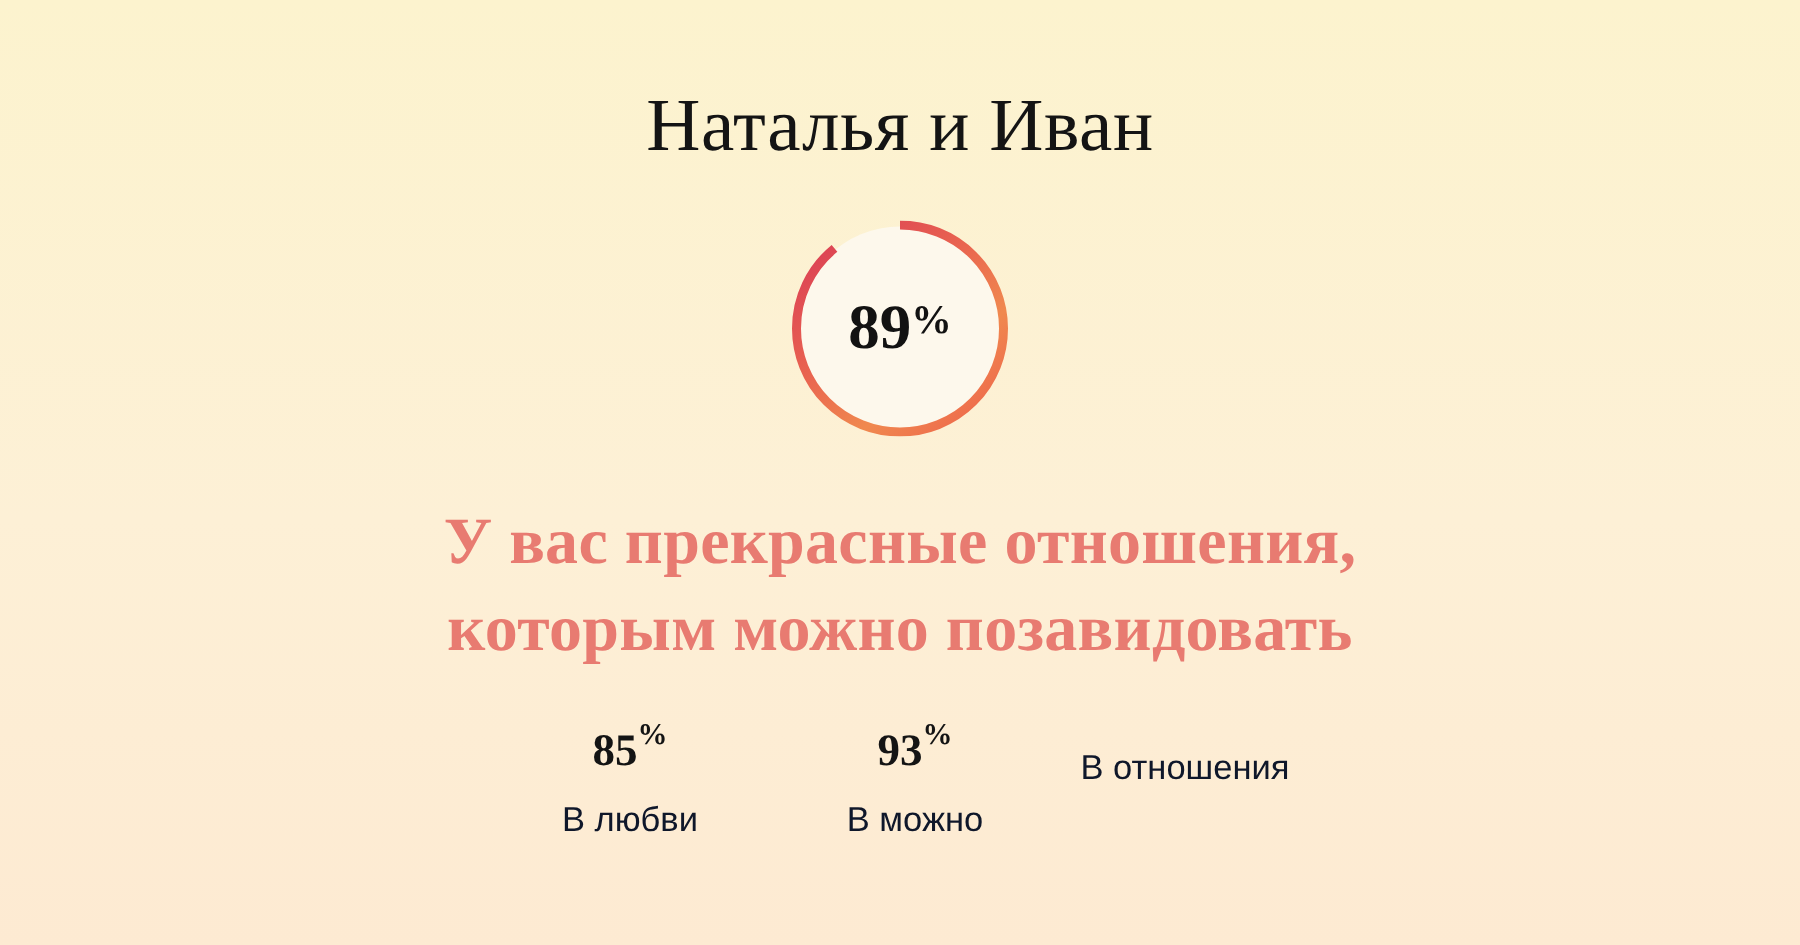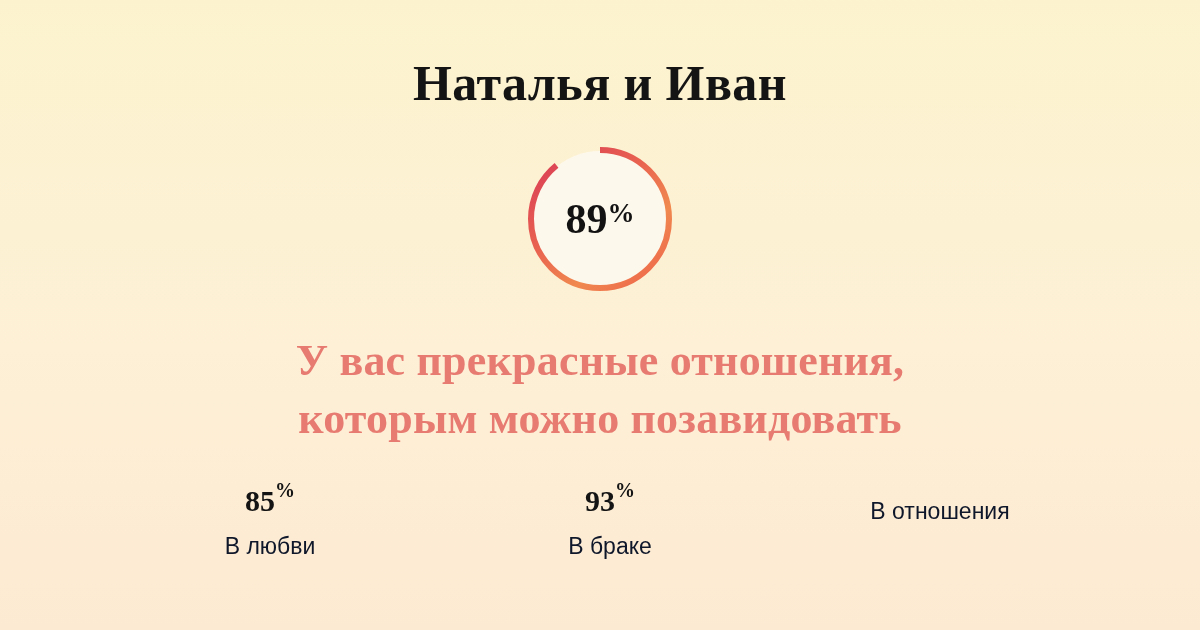--- a/index.html
+++ b/index.html
@@ -23,21 +23,21 @@
   }
 
   
   .title {
     position: absolute;
     top: 56px;
     left: 0;
     width: 1200px;
     text-align: center;
     font-family: "Liberation Serif", "DejaVu Serif", serif;
-    font-weight: bold;
+    font-weight: normal;
     font-size: 50px;
     line-height: 1.1;
     letter-spacing: 0.4px;
     color: #141414;
   }
 
   
   .gauge-wrap {
     position: absolute;
     left: 528px;
@@ -98,21 +98,21 @@
   .tagline-line { display: block; }
 
   
   .stats {
     position: absolute;
     top: 482px;
     left: 170px;
     width: 860px;
     display: flex;
     align-items: flex-start;
-    justify-content: space-between;
+    justify-content: center;
   }
 
   .stat {
     text-align: center;
     flex: 0 0 auto;
   }
 
   .stat:nth-child(1) { width: 200px; }
   .stat:nth-child(2) { width: 180px; }
   .stat:nth-child(3) { width: 180px; }
@@ -179,21 +179,21 @@
   <div class="stats">
 
     <div class="stat">
       <div class="stat-value"><span>85</span><span class="pct">%</span></div>
       <div class="stat-label">В любви</div>
     </div>
 
 
     <div class="stat">
       <div class="stat-value"><span>93</span><span class="pct">%</span></div>
-      <div class="stat-label">В браке</div>
+      <div class="stat-label">В можно</div>
     </div>
 
     <div class="stat">
       <div class="stat-label">В отношения</div>
     </div>
 
   </div>
 
 </div>
 

